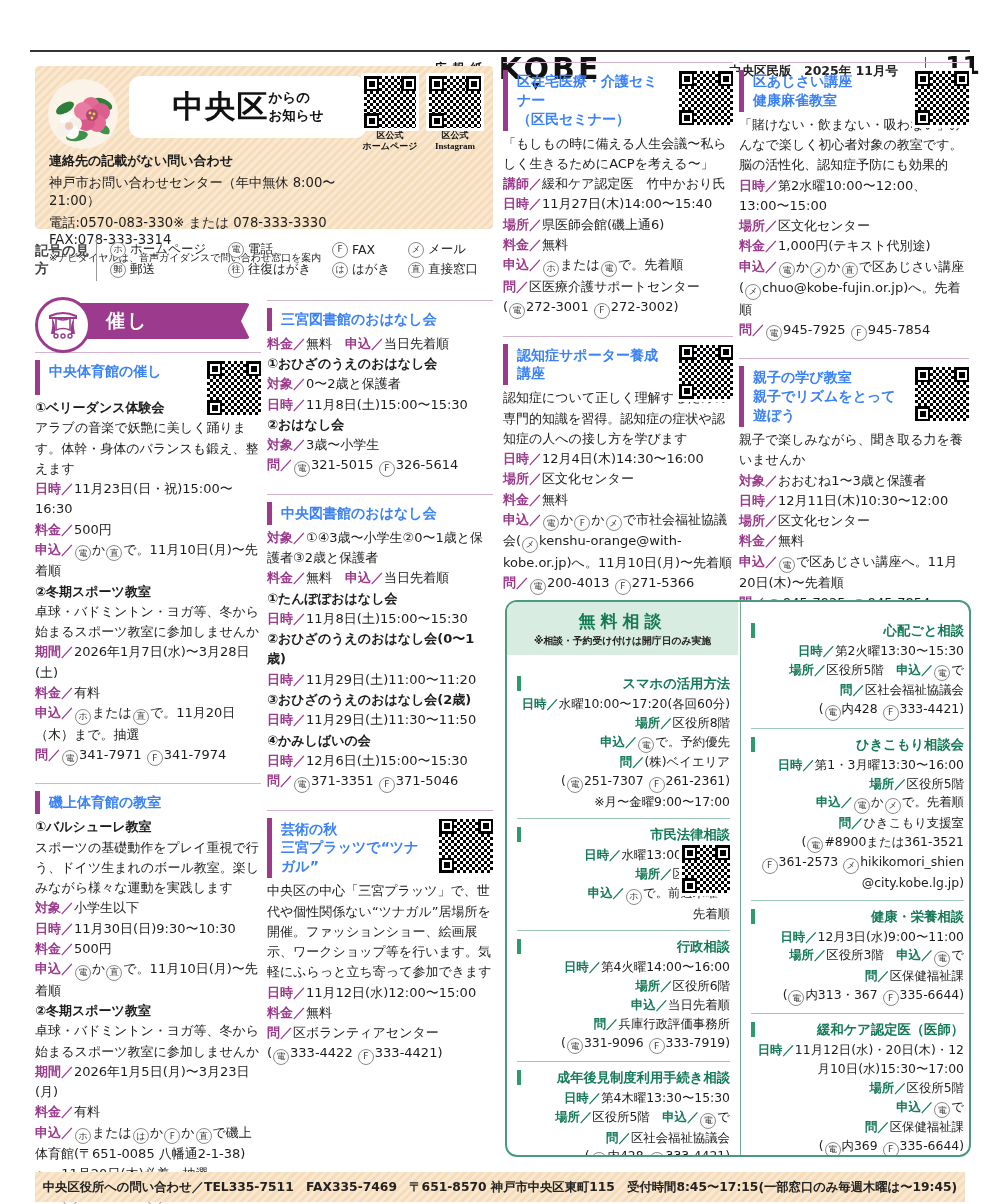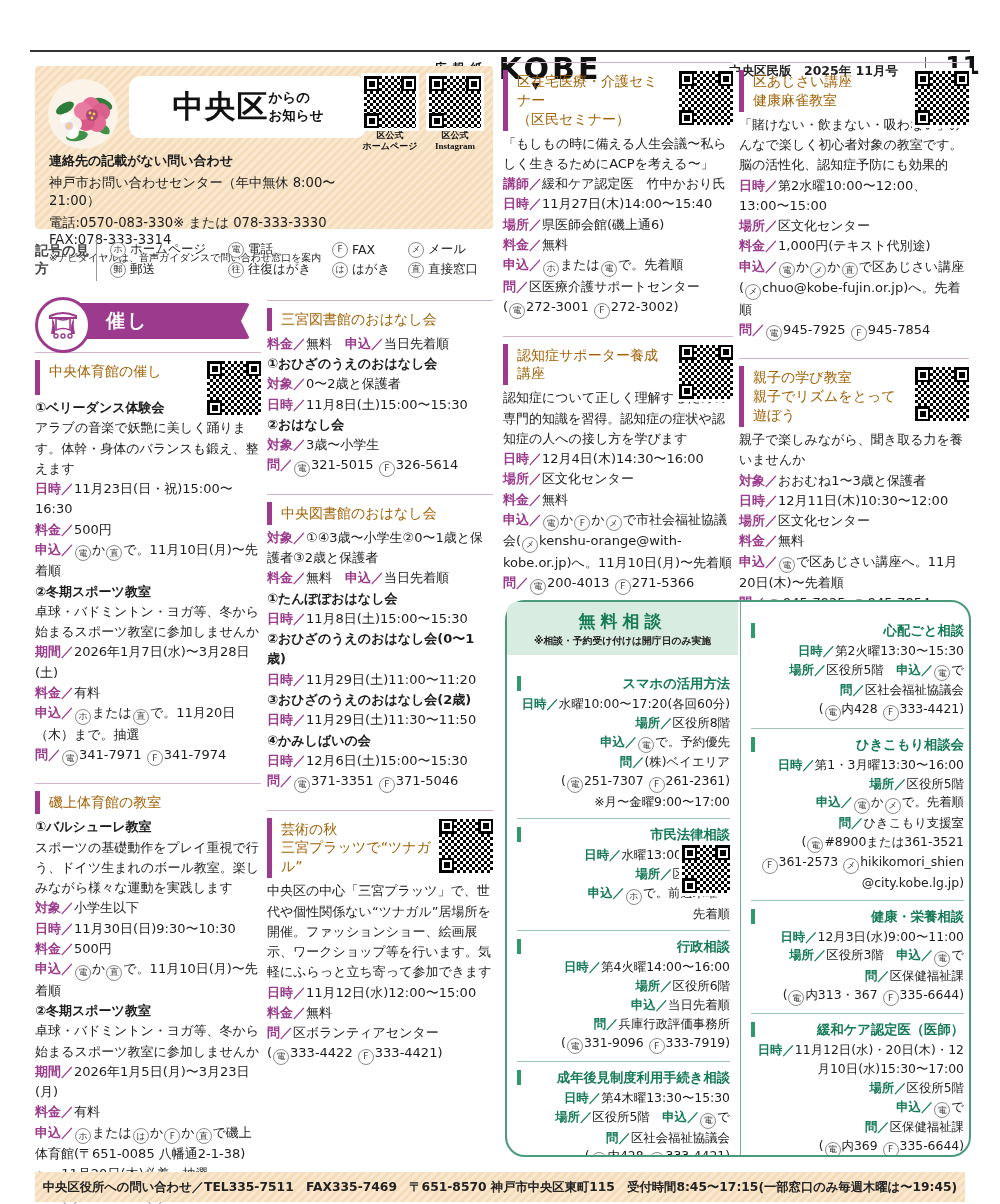--- a/index.html
+++ b/index.html
@@ -59,31 +59,31 @@
       border-radius:50%;display:flex;align-items:center;justify-content:center;z-index:2;}
   
   .col{position:absolute;}
   #col1{left:35px;top:352px;width:226px;}
   #col2{left:267px;top:300px;width:226px;}
   #col3{left:503px;top:62px;width:230px;}
   #col4{left:739px;top:62px;width:230px;}
   .art{position:relative;margin-bottom:17px;}
   .art-head{border-top:1px solid #d5b4cd;position:relative;padding:9px 0 5px 14px;}
   .art-head::before{content:"";position:absolute;left:0;top:7px;bottom:3px;width:5px;background:#9c3b8d;}
-  .art-title{font-size:14px;font-weight:normal;color:#a16207;line-height:1.35;}
+  .art-title{font-size:14px;font-weight:bold;color:#3b82f6;line-height:1.35;}
   .art.hasqr .art-head{padding-right:62px;min-height:46px;box-sizing:border-box;}
   .art .qr{position:absolute;right:0;top:9px;}
   .line{font-size:13px;line-height:1.56;color:#1c1c1c;}
   .bsub{font-weight:bold;}
   .lbl{color:#9c3b8d;font-weight:bold;}
   .sym{display:inline-flex;align-items:center;justify-content:center;width:14px;height:14px;border:1px solid #8a8a8a;
       border-radius:50%;font-size:9px;color:#333;background:#fff;vertical-align:-2px;margin:0 1px;line-height:1;}
   
   .consult{position:absolute;left:505px;top:600px;width:466px;height:557px;border:2px solid #4b9a7c;
-      border-radius:20px;background:#fff;box-sizing:border-box;}
+      border-radius:12px;background:#fff;box-sizing:border-box;}
   .c-divider{position:absolute;left:233px;top:0;bottom:0;width:1px;background:#6fae93;}
   .c-col{position:absolute;top:0;bottom:0;width:231px;overflow:hidden;}
   .c-col.left{left:0;}
   .c-col.right{left:234px;}
   .c-band{background:#d9ece2;border-radius:9px 0 0 0;padding:8px 6px 7px;text-align:center;}
   .c-band-title{font-size:17px;font-weight:bold;color:#157a56;letter-spacing:5px;}
   .c-band-note{font-size:9.8px;color:#222;font-weight:bold;margin-top:2px;}
   .c-items{padding:16px 8px 6px 10px;text-align:right;}
   .c-item{position:relative;padding-top:4px;}
   .c-item + .c-item{border-top:1px solid #9dc8b4;margin-top:7px;padding-top:7px;}

